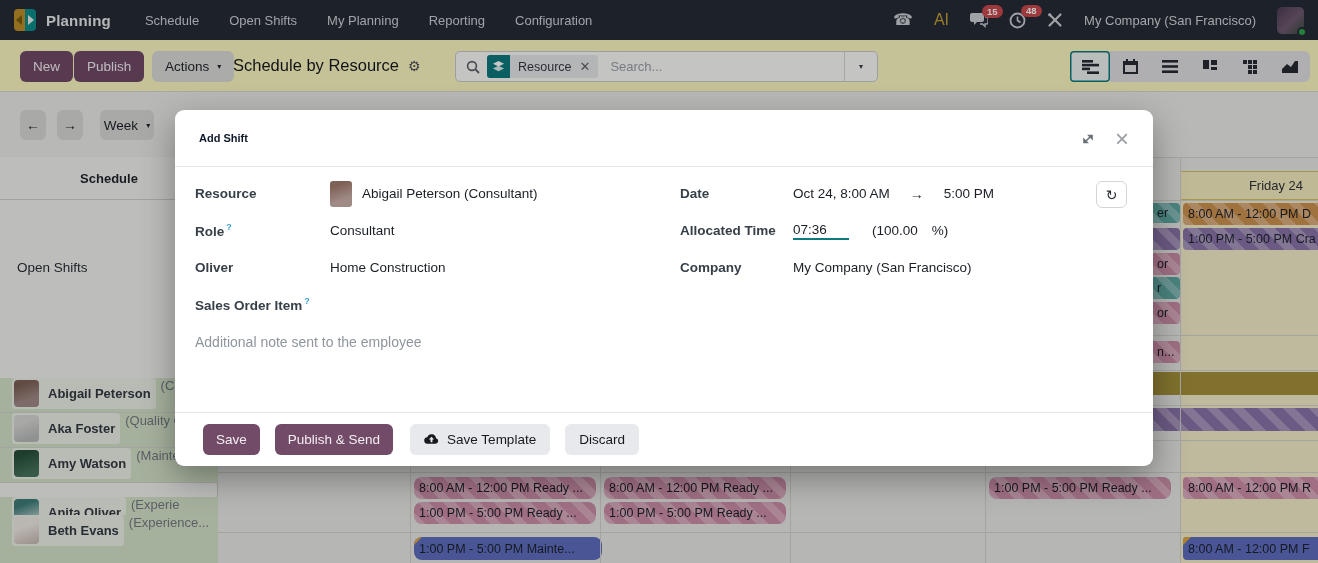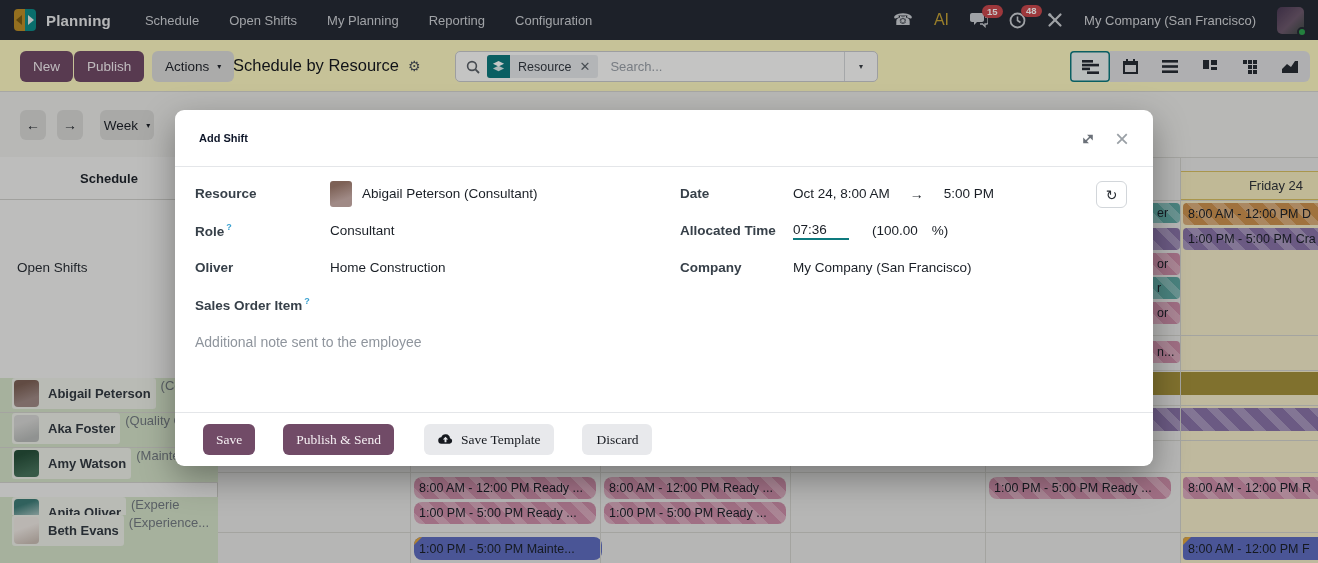--- a/index.html
+++ b/index.html
@@ -126,21 +126,21 @@
   .favatar { width:22px; height:26px; border-radius:3px; margin-right:10px;
              background:linear-gradient(160deg,#7d6156 20%,#a08a86 70%); }
   .arrow-r { margin:0 20px; color:#1a1f26; font-size:14px; }
   .alloc-input { display:inline-block; min-width:56px; border-bottom:2px solid #0e7a7e; padding-bottom:1px; cursor:text; }
   .alloc-pct { margin-left:23px; } .alloc-unit { margin-left:14px; }
   .refresh-btn { position:absolute; right:26px; top:71px; width:31px; height:27px; border:1px solid #d2d6da;
                  border-radius:6px; background:#fff; display:flex; align-items:center; justify-content:center;
                  font-size:14px; color:#2a2f36; cursor:pointer; }
   .m-note { position:absolute; left:20px; top:224px; width:640px; font-size:14px; color:#8f959d; cursor:text; }
   .m-foot { position:absolute; left:0; top:302px; width:100%; height:54px; border-top:1px solid #e4e6e9;
-            display:flex; align-items:center; padding-left:28px; gap:28px;font-family:Liberation Serif, serif; }
+            display:flex; align-items:center; padding-left:28px; gap:15px; }
   .btn-sec { background:#e8e9ec; color:#16191f; padding:0 14px; font-weight:500; display:inline-flex; gap:8px; }
 </style>
 </head>
 <body>
 
 <div id="screen">
 
   <div class="topbar">
     <div class="logo">
       <div class="half-l">

